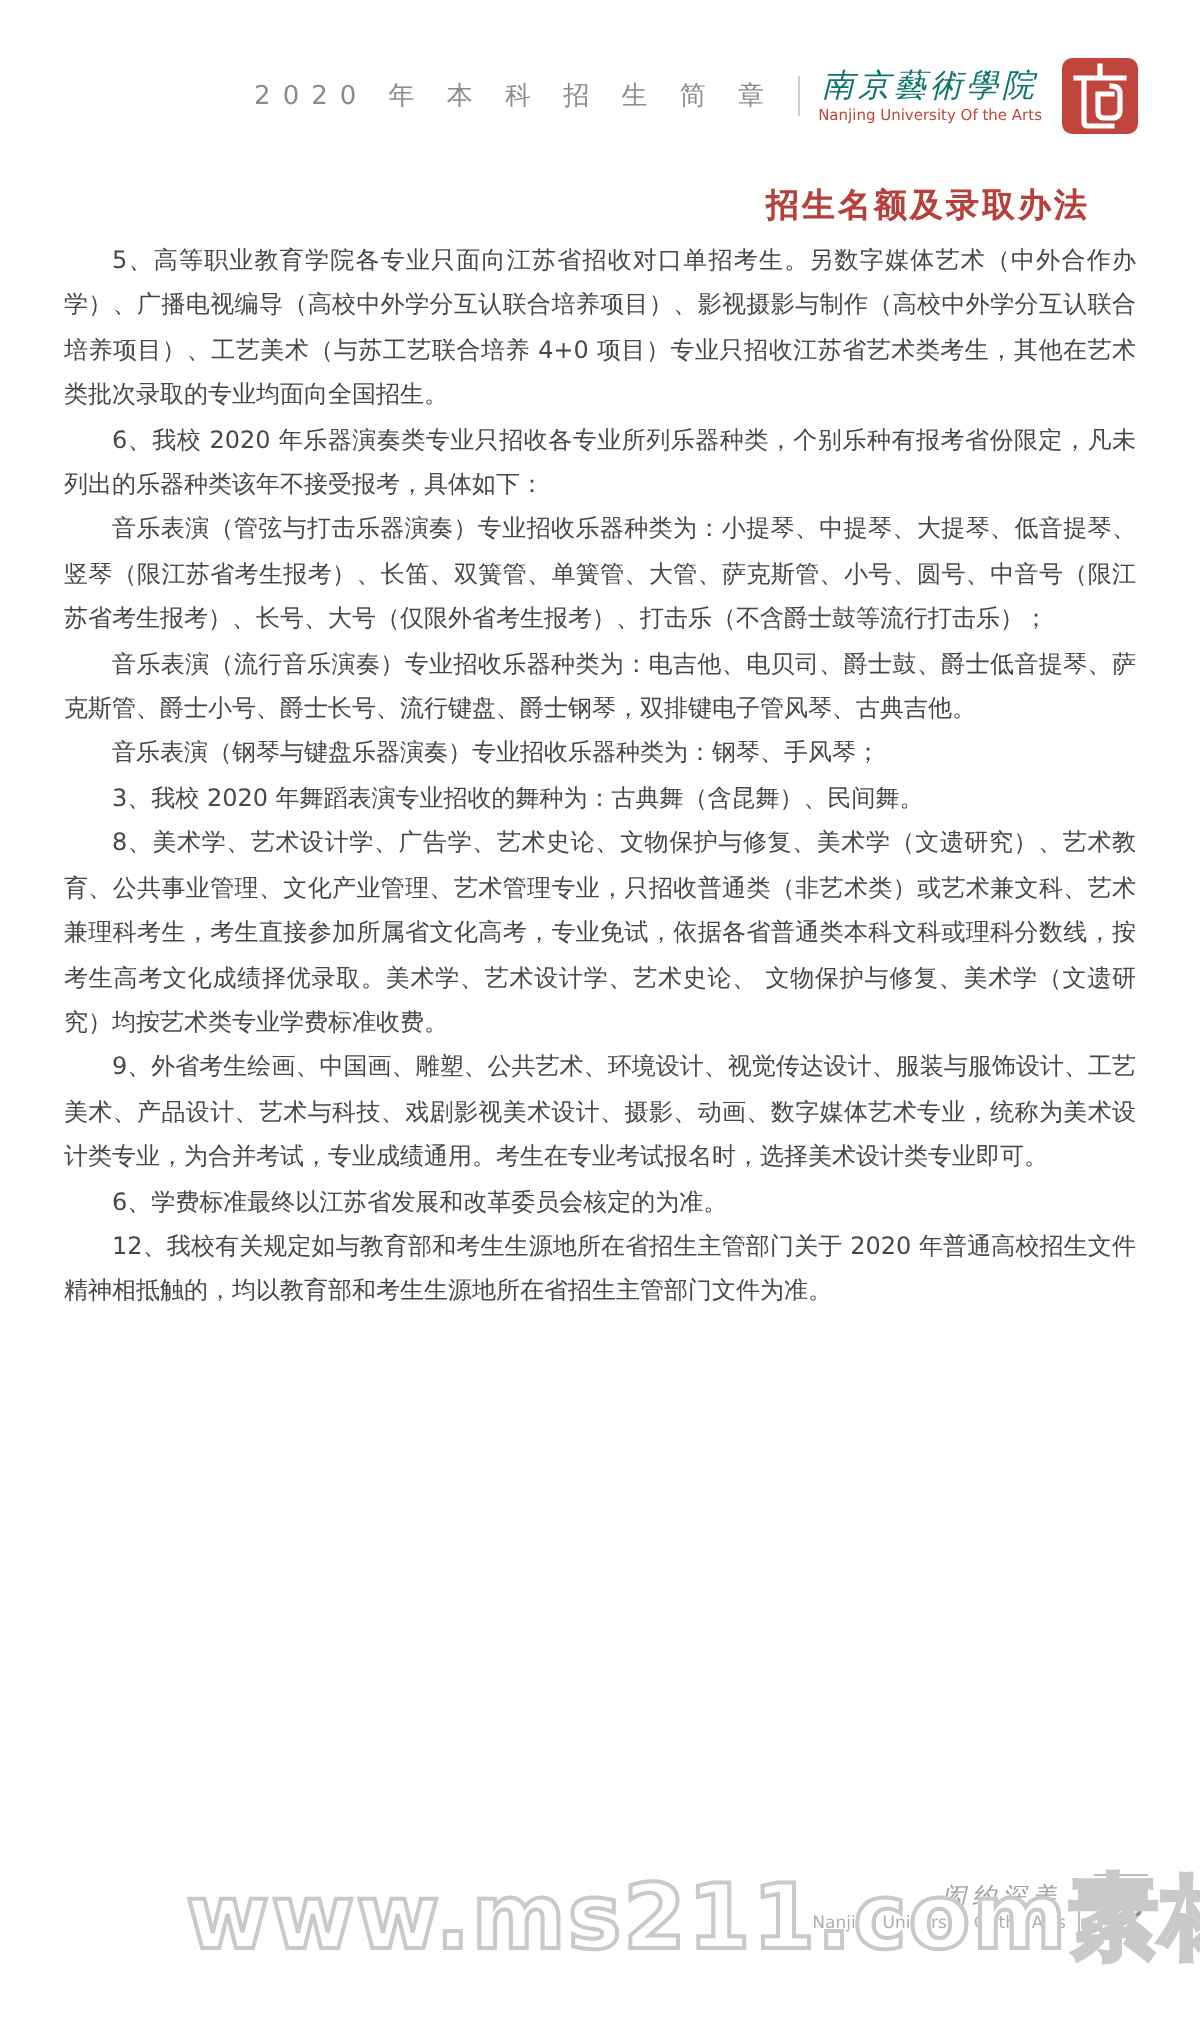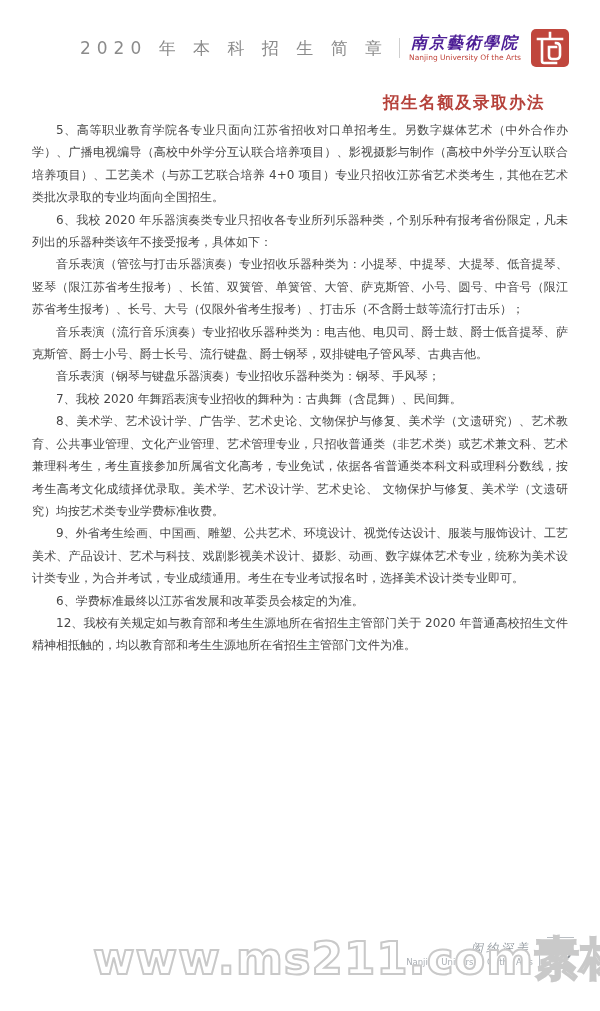--- a/index.html
+++ b/index.html
@@ -9,27 +9,27 @@
     background:#ffffff;
     overflow:hidden;
     font-family:"DejaVu Sans","Liberation Sans",sans-serif;
   }
   
   .header{
     position:absolute;top:28px;right:30px;
     display:flex;align-items:center;gap:9px;
   }
   .doc-title{
-    color:#8b8b8b;font-size:17px;letter-spacing:6px;
+    color:#8b8b8b;font-size:13px;letter-spacing:6px;
     white-space:nowrap;margin-right:2px;
   }
   .header-divider{width:1px;height:20px;background:#cfcfcf;}
   .logo-text{display:flex;flex-direction:column;align-items:center;line-height:1.1;}
   .logo-cn{
-    color:#4c1d95;font-size:16px;font-weight:bold;letter-spacing:2px;
+    color:#0f766e;font-size:16px;font-weight:normal;letter-spacing:2px;
     font-style:italic;white-space:nowrap;
   }
   .logo-en{color:#c0463d;font-size:7.5px;white-space:nowrap;margin-top:2px;}
   .seal{width:40px;height:40px;display:block;}
   
   .section-title{
     position:absolute;top:92px;right:55px;
     color:#b5413a;font-size:16.5px;font-weight:bold;letter-spacing:1.5px;
     white-space:nowrap;
   }
@@ -84,21 +84,21 @@
   </div>
 
   <div class="section-title">招生名额及录取办法</div>
 
   <div class="content">
     <p>5、高等职业教育学院各专业只面向江苏省招收对口单招考生。另数字媒体艺术（中外合作办学）、广播电视编导（高校中外学分互认联合培养项目）、影视摄影与制作（高校中外学分互认联合培养项目）、工艺美术（与苏工艺联合培养 4+0 项目）专业只招收江苏省艺术类考生，其他在艺术类批次录取的专业均面向全国招生。</p>
     <p>6、我校 2020 年乐器演奏类专业只招收各专业所列乐器种类，个别乐种有报考省份限定，凡未列出的乐器种类该年不接受报考，具体如下：</p>
     <p>音乐表演（管弦与打击乐器演奏）专业招收乐器种类为：小提琴、中提琴、大提琴、低音提琴、竖琴（限江苏省考生报考）、长笛、双簧管、单簧管、大管、萨克斯管、小号、圆号、中音号（限江苏省考生报考）、长号、大号（仅限外省考生报考）、打击乐（不含爵士鼓等流行打击乐）；</p>
     <p>音乐表演（流行音乐演奏）专业招收乐器种类为：电吉他、电贝司、爵士鼓、爵士低音提琴、萨克斯管、爵士小号、爵士长号、流行键盘、爵士钢琴，双排键电子管风琴、古典吉他。</p>
     <p>音乐表演（钢琴与键盘乐器演奏）专业招收乐器种类为：钢琴、手风琴；</p>
-    <p>7、我校 2020 年舞蹈表演专业招收的舞种为：古典舞（含昆舞）、民间舞。</p>
+    <p>3、我校 2020 年舞蹈表演专业招收的舞种为：古典舞（含昆舞）、民间舞。</p>
     <p>8、美术学、艺术设计学、广告学、艺术史论、文物保护与修复、美术学（文遗研究）、艺术教育、公共事业管理、文化产业管理、艺术管理专业，只招收普通类（非艺术类）或艺术兼文科、艺术兼理科考生，考生直接参加所属省文化高考，专业免试，依据各省普通类本科文科或理科分数线，按考生高考文化成绩择优录取。美术学、艺术设计学、艺术史论、 文物保护与修复、美术学（文遗研究）均按艺术类专业学费标准收费。</p>
     <p>9、外省考生绘画、中国画、雕塑、公共艺术、环境设计、视觉传达设计、服装与服饰设计、工艺美术、产品设计、艺术与科技、戏剧影视美术设计、摄影、动画、数字媒体艺术专业，统称为美术设计类专业，为合并考试，专业成绩通用。考生在专业考试报名时，选择美术设计类专业即可。</p>
     <p>6、学费标准最终以江苏省发展和改革委员会核定的为准。</p>
     <p>12、我校有关规定如与教育部和考生生源地所在省招生主管部门关于 2020 年普通高校招生文件精神相抵触的，均以教育部和考生生源地所在省招生主管部门文件为准。</p>
   </div>
 
   <div class="footer-motto">闳约深美</div>
   <div class="footer-school">Nanjing University Of the Arts</div>
   <div class="footer-hline"></div>
   <div class="footer-vline"></div>

